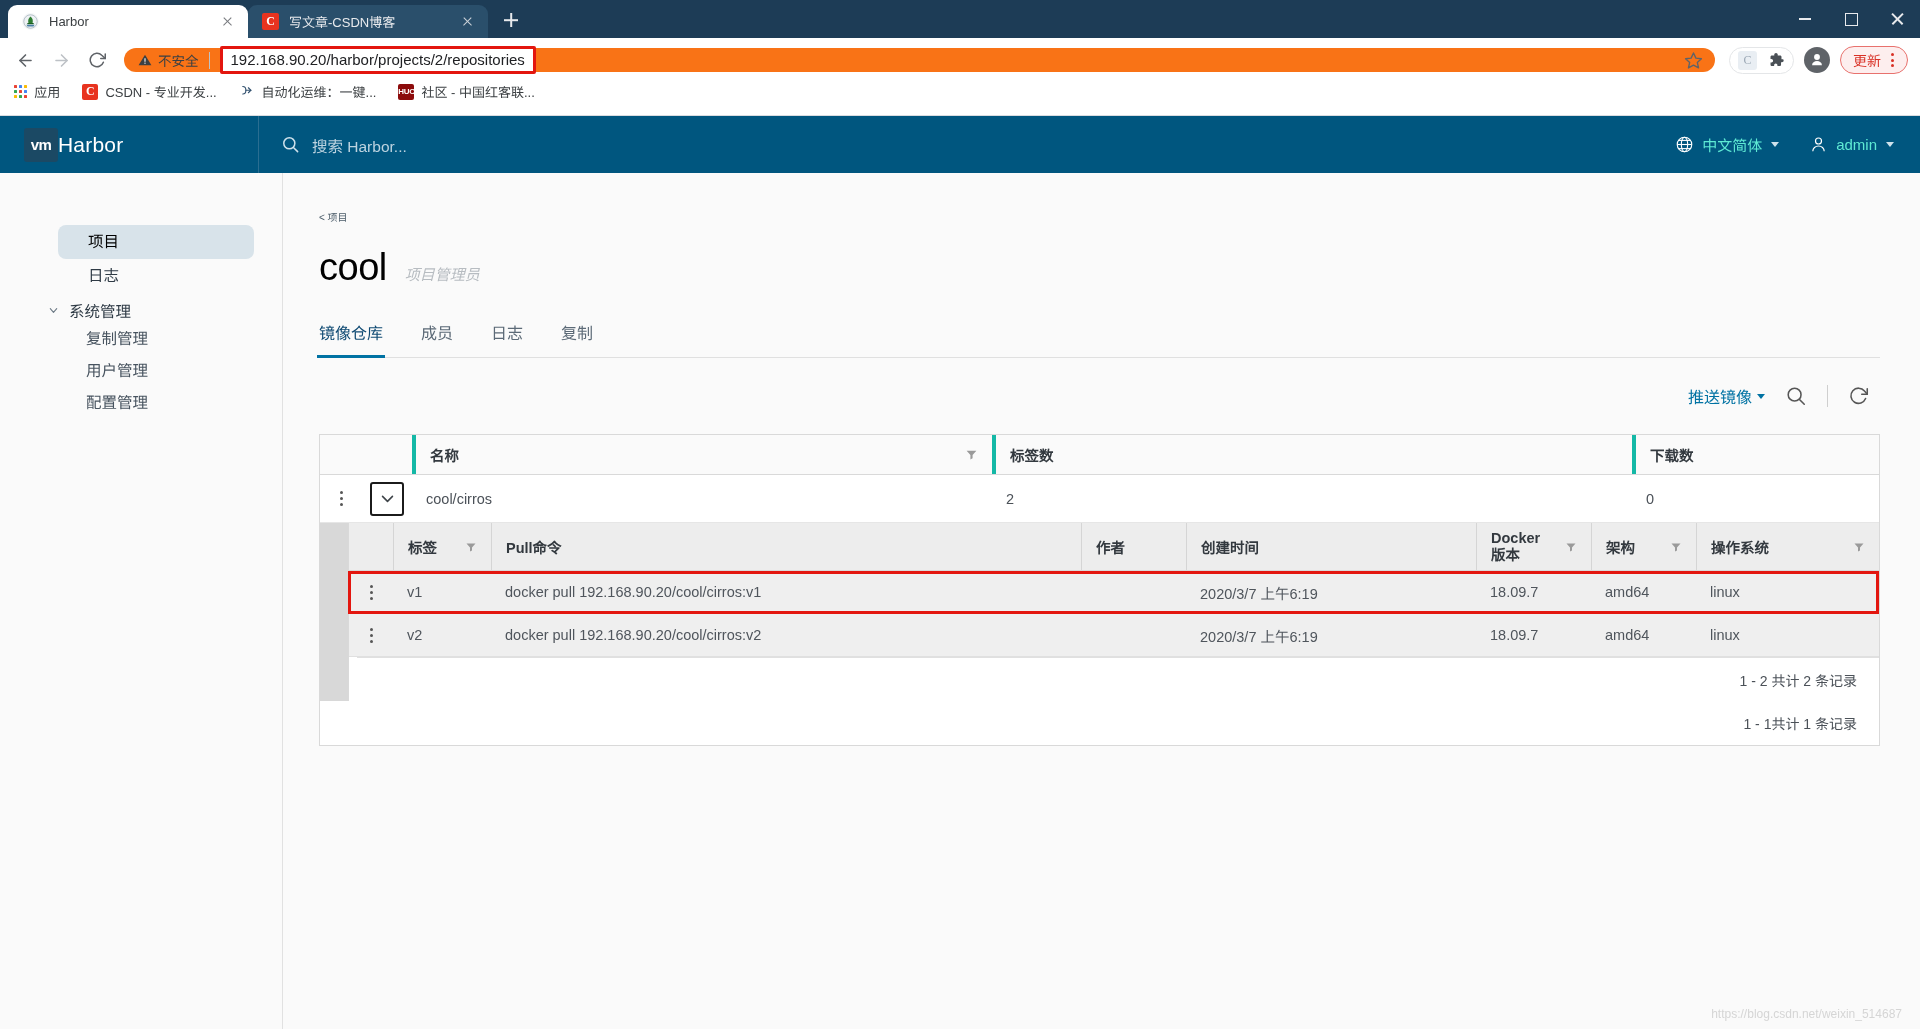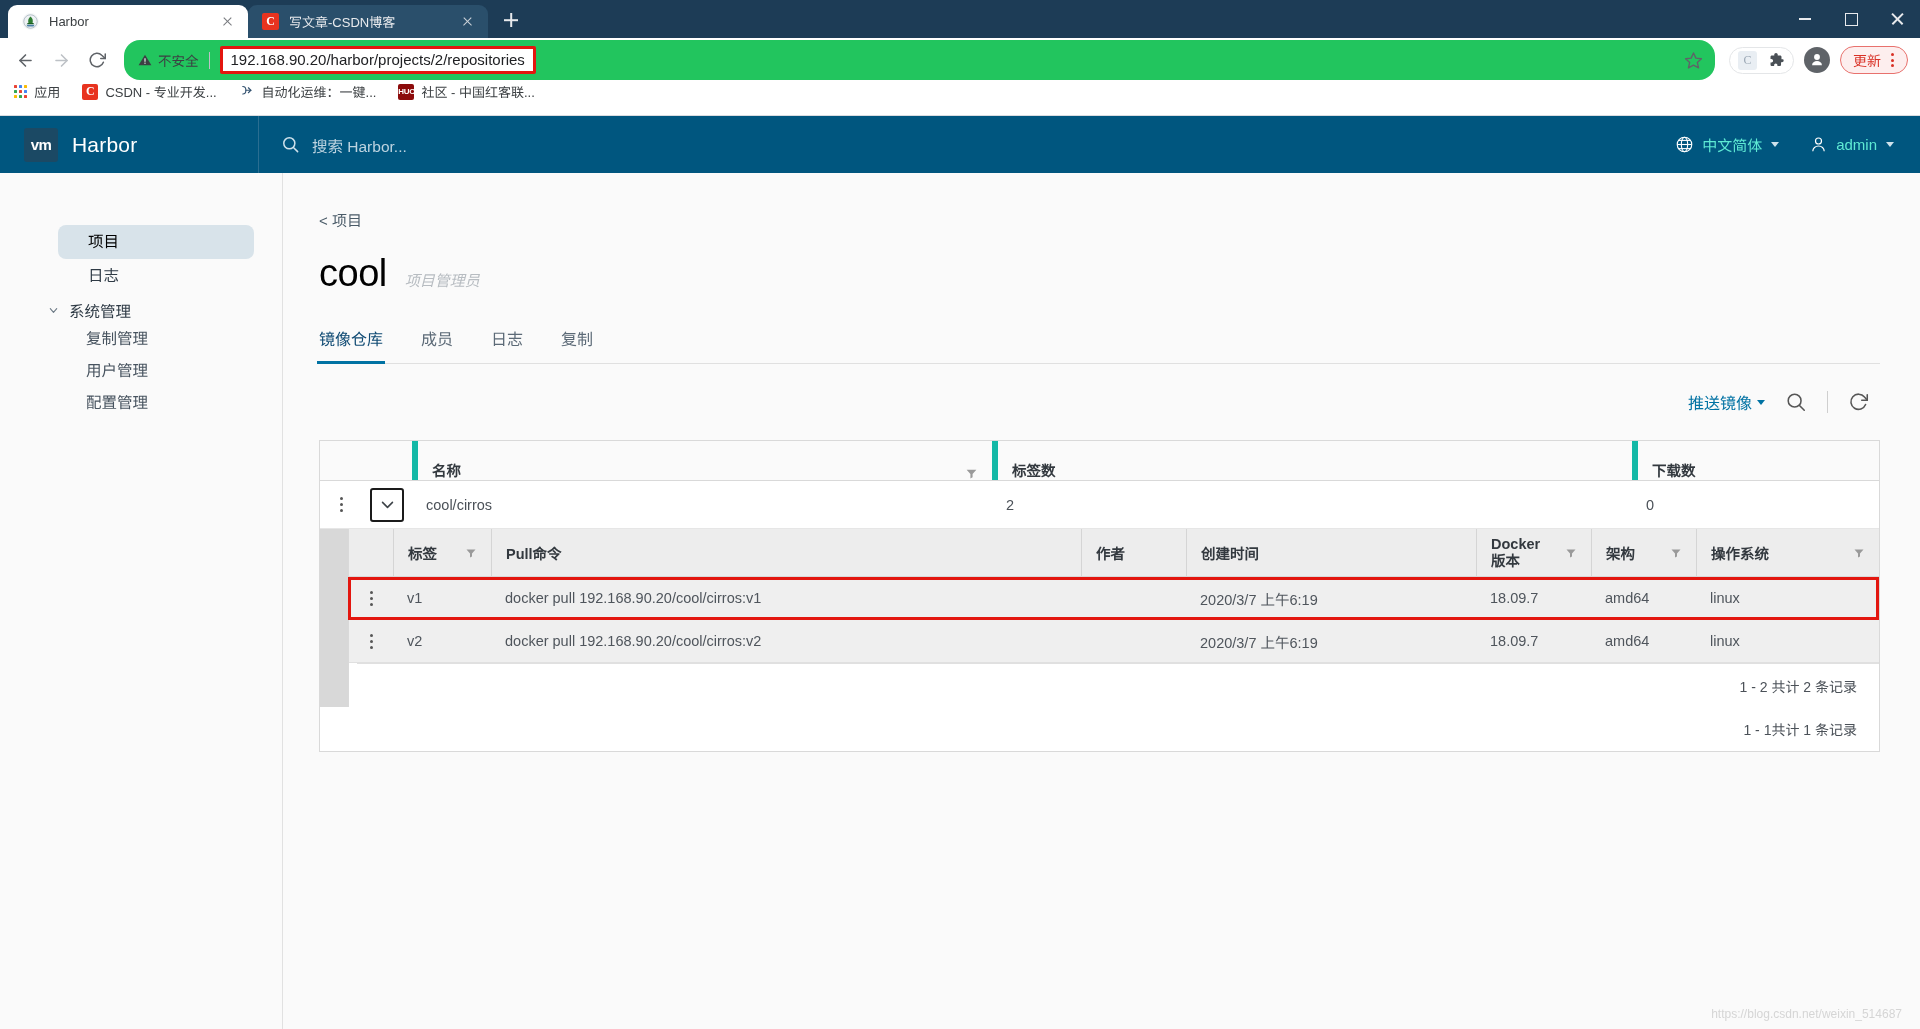--- a/index.html
+++ b/index.html
@@ -75,21 +75,21 @@
     height: 44px; background: #fff; display: flex; align-items: center;
     padding: 0 8px; gap: 2px; flex: none;
   }
   .navbtn {
     width: 34px; height: 34px; border-radius: 50%; display: flex;
     align-items: center; justify-content: center; color: #5f6368;
   }
   .navbtn svg { display: block; }
   .navbtn.disabled { color: #bdc1c6; }
   .omnibox-wrap {
-    flex: 1; height: 40px; background: #22c55e; border-radius: 16px;
+    flex: 1; height: 24px; background: #f97316; border-radius: 16px;
     display: flex; align-items: center; margin: 0 8px; padding: 0 12px 0 14px;
     position: relative;
   }
   .notsecure { display: flex; align-items: center; gap: 6px; color: #3c4043; font-size: 13.5px; flex: none; }
   .warn-tri { width: 14px; height: 14px; position: relative; flex: none; }
   .warn-tri svg { display: block; }
   .omni-sep { width: 1px; height: 17px; background: #bdc1c6; margin: 0 10px; flex: none; }
   .urlbox {
     border: 3px solid #e3160f; border-radius: 2px; padding: 1px 8px;
     font-size: 15px; color: #202124; background: #fff; line-height: 20px; white-space: nowrap;
@@ -133,21 +133,21 @@
   .ico-auto svg { display:block; }
   .ico-huc { background: #8c0b0b; color: #fff; font-size: 8px; letter-spacing: -.3px; font-family:"Liberation Sans",sans-serif; }
 
   
   .viewport { flex: 1; background: #fafafa; display: flex; flex-direction: column; overflow: hidden; position: relative; }
 
   .hb-header {
     height: 57px; background: #00567f; display: flex; align-items: center; flex: none;
     color: #fff;
   }
-  .hb-brand { display: flex; align-items: center; gap: 14px; padding-left: 24px; width: 258px; }
+  .hb-brand { display: flex; align-items: center; padding-left: 24px; width: 258px; }
   .vm-logo {
     width: 34px; height: 34px; background: #1b4964; border-radius: 3px;
     display: flex; align-items: center; justify-content: center;
     font-size: 15px; font-weight: bold; letter-spacing: -.5px; color: #fff;
   }
   .hb-title { font-size: 21px; font-weight: 400; letter-spacing: .2px; }
   .hb-search {
     display: flex; align-items: center; gap: 12px; border-left: 1px solid #2a6e91;
     height: 57px; padding-left: 22px; flex: 1;
   }
@@ -169,21 +169,21 @@
     line-height: 22px; border-radius: 8px;
   }
   .nav-item.active { background: #d8e3ea; color: #000; }
   .nav-group { display: flex; align-items: center; gap: 10px; margin: 6px 0 0 48px; }
   .nav-caret { width: 11px; height: 11px; color: #6d7a86; flex: none; }
   .nav-caret svg { display: block; }
   .nav-group-label { font-size: 15.5px; color: #2e3a45; }
   .nav-sub { font-size: 15.5px; color: #47535f; padding: 5px 0 5px 86px; }
 
   .hb-main { flex: 1; overflow: hidden; padding: 36px 40px 0 36px; }
-  .crumb { font-size: 15px; color: #4a5b68; margin-bottom: 24px; }
+  .crumb { font-size: 10px; color: #4a5b68; margin-bottom: 24px; }
   .proj-row { display: flex; align-items: baseline; gap: 18px; margin-bottom: 34px; }
   .proj-name { font-size: 38px; font-weight: 300; color: #000; letter-spacing: -.5px; line-height: 1; }
   .proj-role { font-size: 15px; color: #b7bcc1; font-style: italic; }
 
   .tabs { display: flex; gap: 38px; border-bottom: 1px solid #e0e0e0; }
   .tab-i { font-size: 16px; color: #5c6a77; padding-bottom: 13px; position: relative; }
   .tab-i.on { color: #0f4a73; }
   .tab-i.on::after {
     content: ""; position: absolute; left: -2px; right: -2px; bottom: -1px;
     height: 3px; background: #0072a3;
@@ -198,21 +198,21 @@
 
   
   .card { border: 1px solid #d9d9d9; background: #fff; }
   .repo-head, .repo-row { display: flex; align-items: stretch; }
   .repo-head { background: #fafafa; border-bottom: 1px solid #d9d9d9; height: 40px; }
   .c-kebab { width: 42px; display: flex; align-items: center; justify-content: center; }
   .c-expand { width: 50px; display: flex; align-items: center; justify-content: center; }
   .dots { display: flex; flex-direction: column; gap: 3px; align-items: center; }
   .dots i { width: 3px; height: 3px; border-radius: 50%; background: #565656; display: block; }
   .th, .td { display: flex; align-items: center; font-size: 14.5px; padding: 0 14px; }
-  .th { color: #33393f; font-weight: 600; border-left: 6px solid #14b8a6; justify-content: space-between; align-items: flex-end; }
+  .th { color: #33393f; font-weight: 600; border-left: 4px solid #14b8a6; justify-content: space-between; }
   .td { color: #4b5158; }
   .repo-row { height: 48px; border-bottom: 1px solid #e6e6e6; }
   .col-name { width: 580px; }
   .col-tags { width: 640px; }
   .col-dl { flex: 1; }
   .filter-ico { color: #9a9a9a; flex: none; }
   .filter-ico svg { display: block; }
   .expand-btn {
     width: 34px; height: 34px; border: 2px solid #1b1b1b; border-radius: 3px;
     display: flex; align-items: center; justify-content: center; background: #fff;

